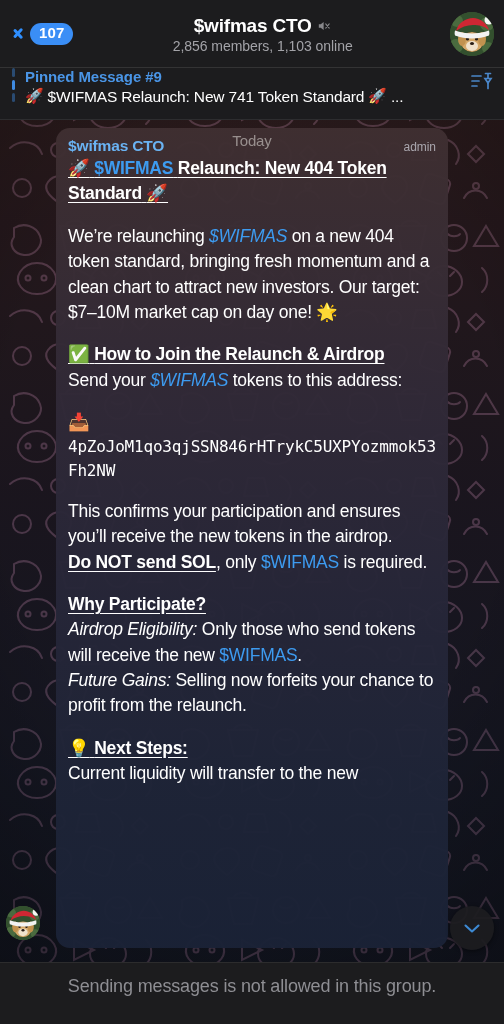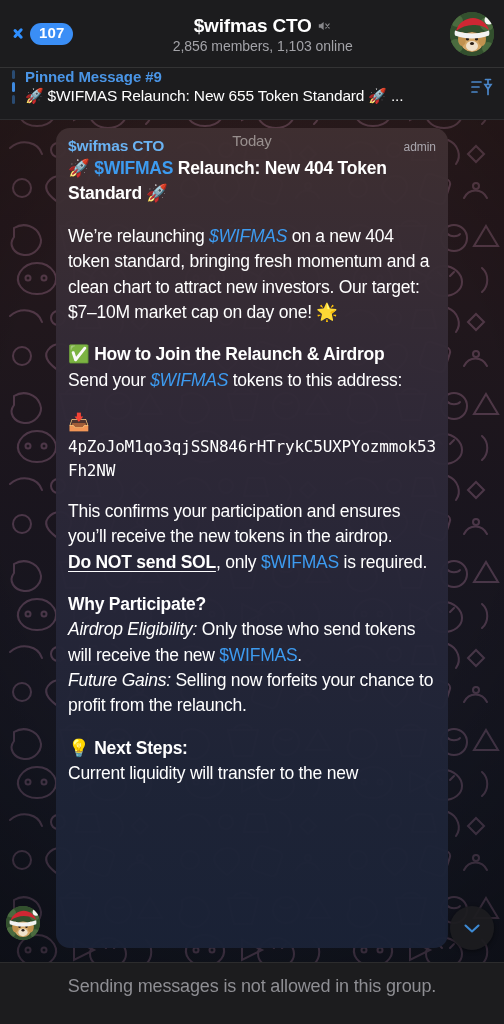--- a/index.html
+++ b/index.html
@@ -101,21 +101,21 @@
 
   
   .dog-av { display:block; width:100%; height:100%; }
 
   
   .pinned {
     position: absolute; top: 68px; left: 0; right: 0;
     height: 52px;
     background: #1c1c1e;
     z-index: 29;
-    display: flex; align-items: center;
+    display: flex; 
     padding: 0 10px 14px 12px;
   }
   .pinned::after {
     content:""; position:absolute; left:0; right:0; bottom:0; height:1px;
     background: rgba(255,255,255,.08);
   }
   .pin-bars {
     width: 3px; height: 34px; flex: none; margin-right: 10px;
     display: flex; flex-direction: column; gap: 3px;
   }
@@ -181,21 +181,21 @@
     position: absolute; top: 12px; left: 50%; transform: translateX(-50%);
     color: #b6b0ad; font-size: 15px; letter-spacing: -.1px;
     z-index: 12; pointer-events: none;
     opacity: .75;
   }
 
   .msg-body { color: #ffffff; font-size: 17.5px; line-height: 1.45; letter-spacing: -.25px; }
   .msg-body p { margin: 0; }
   .gap { height: 17px; }
 
-  .h-line { font-weight: 700; text-underline-offset: 3px; }
+  .h-line { font-weight: 700; text-decoration: underline; text-underline-offset: 3px; }
   .mention { color: #3d9bf0; }
   .ital-blue { color: #3d9bf0; font-style: italic; }
   .u-bold { font-weight: 700; text-decoration: underline; text-underline-offset: 3px; }
   .b-ital { font-weight: 400; font-style: italic; }
   .addr {
     font-family: "DejaVu Sans Mono", monospace;
     font-size: 16px; line-height: 1.45; letter-spacing: -.2px;
     word-break: break-all; color: #ffffff;
   }
   .emoji { font-family: "DejaVu Sans", sans-serif; }
@@ -312,21 +312,21 @@
   <div class="pinned">
     <div class="pin-bars">
       <i class="dim"></i>
         <i></i>
         <i class="dim"></i>
     </div>
     <div class="pinned-texts">
       <div class="pinned-title">Pinned Message #9</div>
       <div class="pinned-snippet">
         <span class="em emoji">🚀</span>
-        <span>$WIFMAS Relaunch: New 655 Token Standard</span>
+        <span>$WIFMAS Relaunch: New 741 Token Standard</span>
         <span class="em emoji">🚀</span>
         <span>...</span>
       </div>
     </div>
     <div class="pin-list-icon">
       <svg viewBox="0 0 24 24" width="24" height="24" fill="none" stroke="#4a86c9" stroke-width="1.7" stroke-linecap="round">
         <path d="M3 7h9M3 12h7M3 17h5"></path>
         <path d="M16.5 4.5h5M19 4.5v5M16 9.5h6l-3 4.5z" stroke="#4a86c9"></path>
         <path d="M19 14v5.5"></path>
       </svg>

